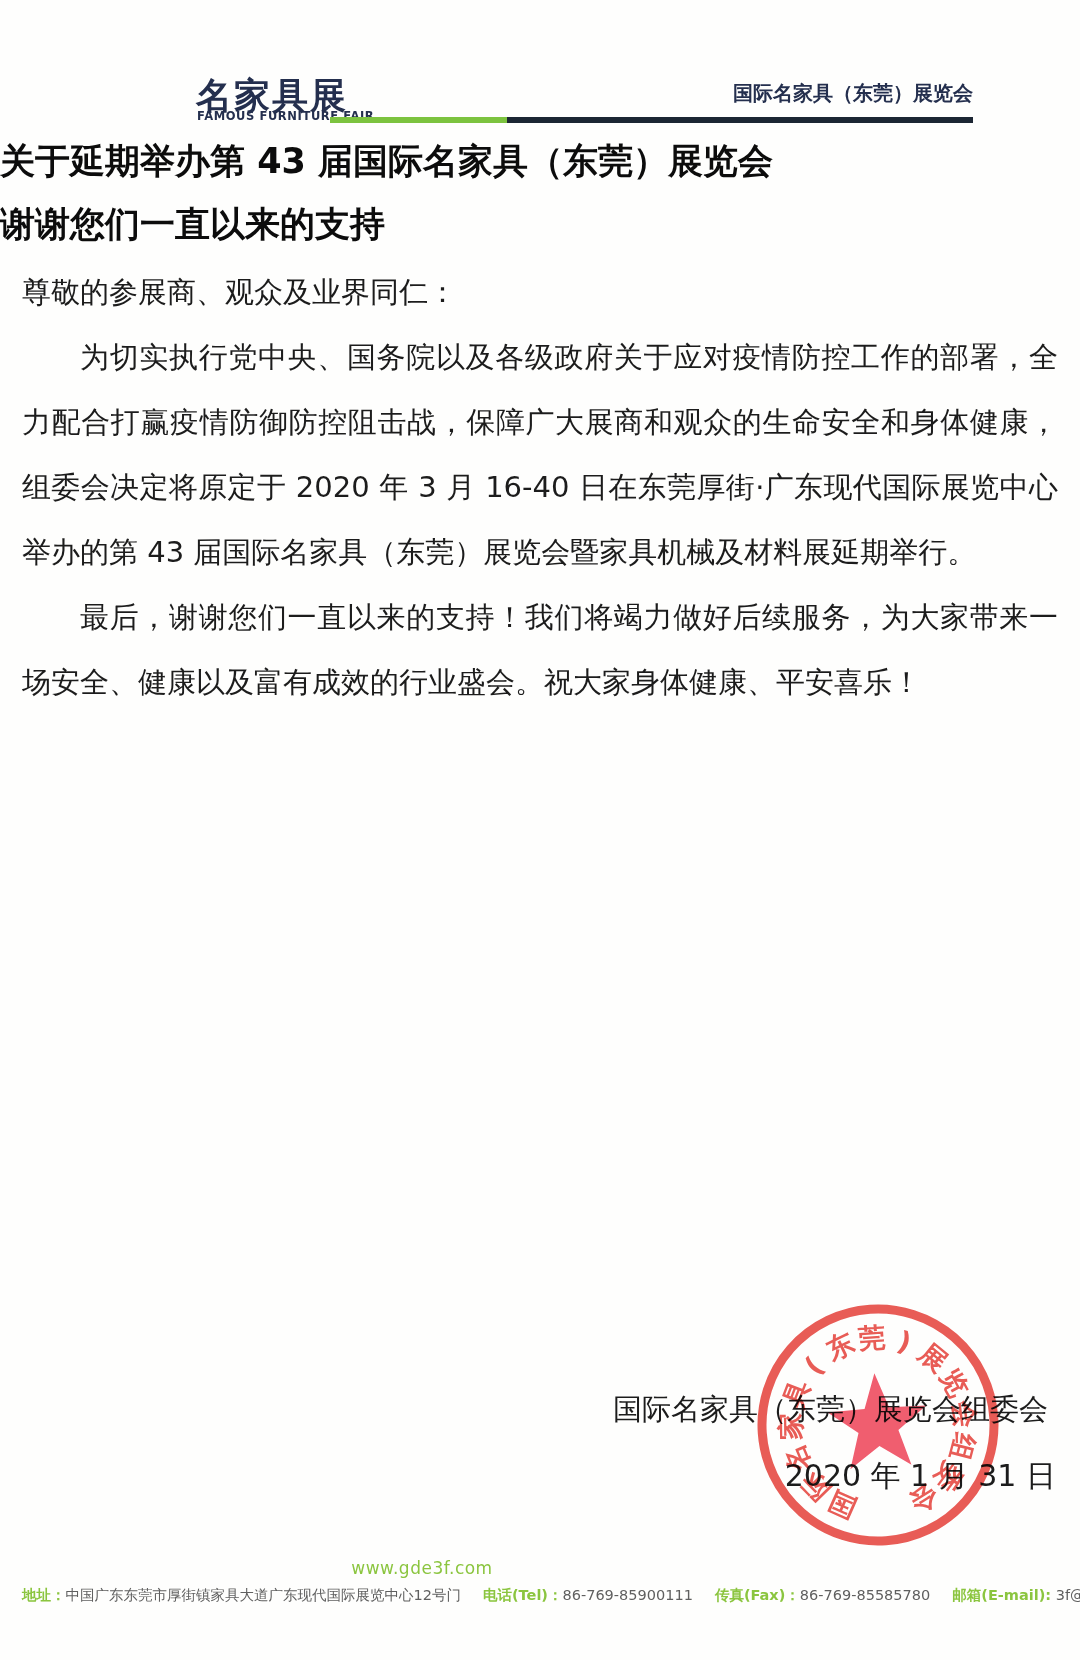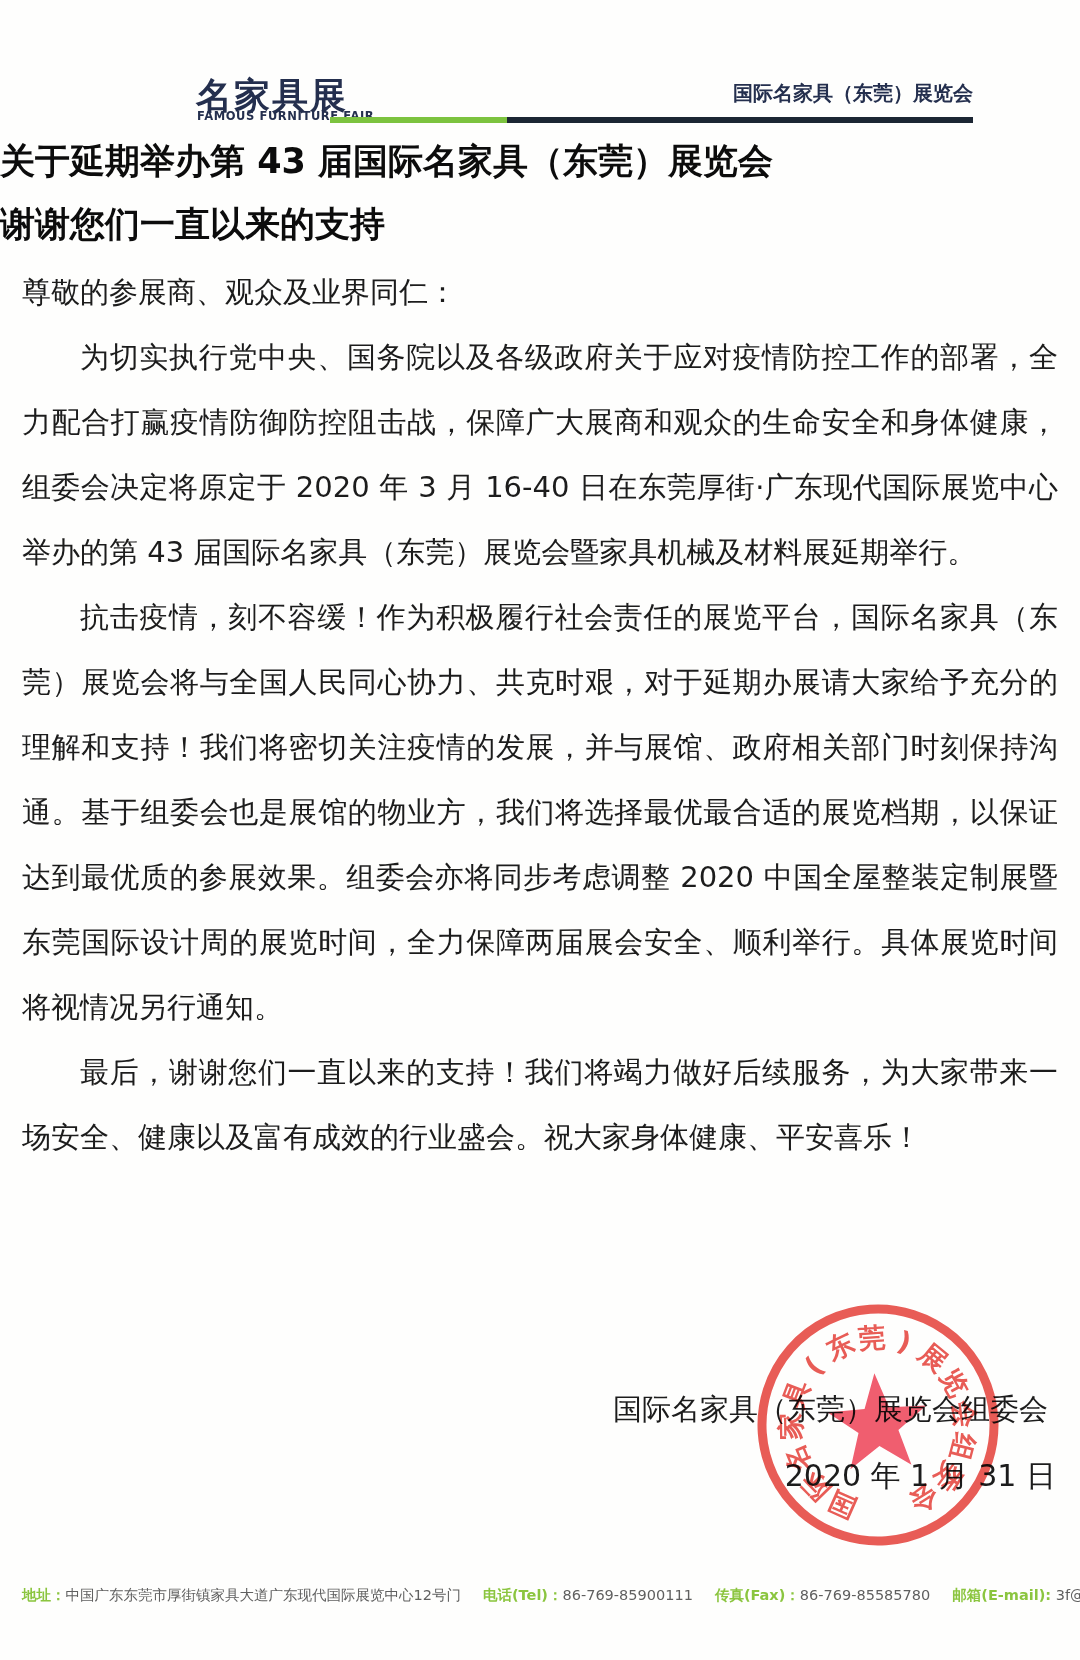--- a/index.html
+++ b/index.html
@@ -156,21 +156,20 @@
   </div>
 
   <div class="notice-title">
     <div>关于延期举办第 43 届国际名家具（东莞）展览会</div>
     <div>谢谢您们一直以来的支持</div>
   </div>
 
   <div class="body-text">
     <p>尊敬的参展商、观众及业界同仁：</p>
     <p class="indent">为切实执行党中央、国务院以及各级政府关于应对疫情防控工作的部署，全力配合打赢疫情防御防控阻击战，保障广大展商和观众的生命安全和身体健康，组委会决定将原定于 2020 年 3 月 16-40 日在东莞厚街·广东现代国际展览中心举办的第 43 届国际名家具（东莞）展览会暨家具机械及材料展延期举行。</p>
-    <p class="indent">抗击疫情，刻不容缓！作为积极履行社会责任的展览平台，国际名家具（东莞）展览会将与全国人民同心协力、共克时艰，对于延期办展请大家给予充分的理解和支持！我们将密切关注疫情的发展，并与展馆、政府相关部门时刻保持沟通。基于组委会也是展馆的物业方，我们将选择最优最合适的展览档期，以保证达到最优质的参展效果。组委会亦将同步考虑调整 2020 中国全屋整装定制展暨东莞国际设计周的展览时间，全力保障两届展会安全、顺利举行。具体展览时间将视情况另行通知。</p>
     <p class="indent">最后，谢谢您们一直以来的支持！我们将竭力做好后续服务，为大家带来一场安全、健康以及富有成效的行业盛会。祝大家身体健康、平安喜乐！</p>
   </div>
 
   <div class="sig-org">国际名家具（东莞）展览会组委会</div>
   <div class="sig-date">2020 年 1 月 31 日</div>
 
   <div class="seal">
     <svg viewBox="0 0 264 264">
       <circle cx="132" cy="132" r="116" fill="none" stroke="var(--seal-red)" stroke-width="9"></circle>
       <polygon fill="var(--seal-star)" points="132,80 144.3,115 181.4,115.9 152,138.5 162.6,174.1 132,153 101.4,174.1 112,138.5 82.6,115.9 119.7,115"></polygon>
@@ -187,17 +186,18 @@
           <text x="132" y="54" text-anchor="middle" transform="rotate(43.428571428571445 132 132)">展</text>
           <text x="132" y="54" text-anchor="middle" transform="rotate(65.14285714285714 132 132)">览</text>
           <text x="132" y="54" text-anchor="middle" transform="rotate(86.85714285714286 132 132)">会</text>
           <text x="132" y="54" text-anchor="middle" transform="rotate(108.57142857142856 132 132)">组</text>
           <text x="132" y="54" text-anchor="middle" transform="rotate(130.28571428571428 132 132)">委</text>
           <text x="132" y="54" text-anchor="middle" transform="rotate(152 132 132)">会</text>
         </g>
     </svg>
   </div>
 
+  <div class="footer-website">www.gde3f.com</div>
   <div class="footer-line cn">
     <span class="lbl">地址：</span><span>中国广东东莞市厚街镇家具大道广东现代国际展览中心12号门</span><span class="gap"></span><span class="lbl">电话(Tel)：</span><span>86-769-85900111</span><span class="gap"></span><span class="lbl">传真(Fax)：</span><span>86-769-85585780</span><span class="gap"></span><span class="lbl">邮箱(E-mail):</span> <span>3f@gde3f.com</span>
   </div>
 
 </div>
 
 </body></html>

